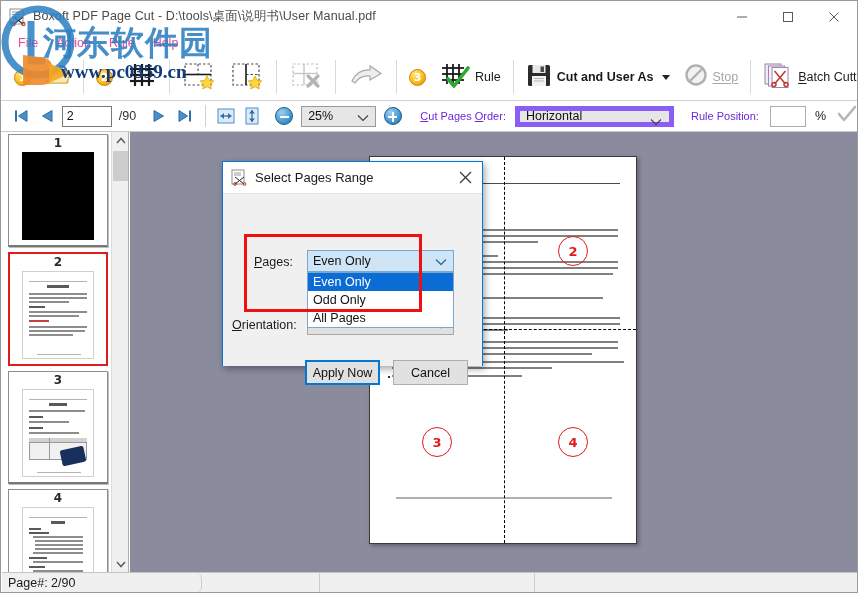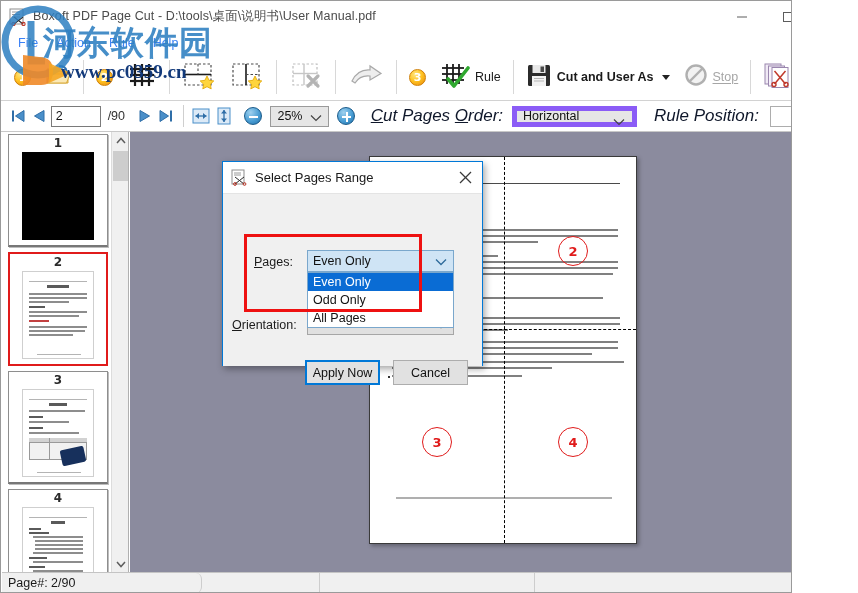--- a/index.html
+++ b/index.html
@@ -4,21 +4,21 @@
 <style>
   * { box-sizing: border-box; margin: 0; padding: 0; }
   html, body {
     width: 858px; height: 593px;
     font-family: "Liberation Sans", sans-serif;
     overflow: hidden;
     background: #ffffff;
   }
   #app {
     position: relative;
-    width: 792px; height: 593px;
+    width: 858px; height: 593px;
     background: #ffffff;
     border: 1px solid #9a9a9a;
     overflow: hidden;
   }
 
   
   #titlebar {
     position: absolute; left: 0; top: 0; width: 856px; height: 31px;
     background: #ffffff;
     display: flex; align-items: center;
@@ -37,21 +37,21 @@
     color: #5c5c5c;
   }
   .wincontrol svg { display:block; }
 
   
   #menubar {
     position: absolute; left: 0; top: 31px; width: 856px; height: 22px;
     background: #ffffff; display: flex; align-items: center; padding-left: 8px;
   }
   .menu-item {
-    font-size: 12.5px; color: #3b82f6; padding: 2px 9px; white-space: nowrap;
+    font-size: 12.5px; color: #ec4899; padding: 2px 9px; white-space: nowrap;
   }
 
   
   #watermark {
     position: absolute; left: 0px; top: 2px; width: 260px; height: 92px;
     pointer-events: none; z-index: 40;
   }
   #wm-logo {
     position: absolute; left: 0px; top: 2px; width: 86px; height: 86px;
   }
@@ -129,21 +129,21 @@
     content: ""; position: absolute; left: 7.5px; top: 3.5px;
     width: 2px; height: 10px; background: #ffffff;
   }
   #zoom-select {
     width: 82px; height: 21px; background: #e6e6e6;
     border: 1px solid #9a9a9a; font-size: 12.5px; color: #111;
     display: flex; align-items: center; padding-left: 6px; margin: 0 5px;
     position: relative;
   }
   #zoom-select .chev { position: absolute; right: 6px; top: 5px; }
-  .nav-text { font-size: 17px; color: #0f172a; white-space: nowrap; font-style: italic; }
+  .nav-text { font-size: 11px; color: #6d28d9; white-space: nowrap; }
   #order-select {
     width: 175px; height: 21px; background: #e6e6e6; border: 5px solid #8b5cf6;
     font-size: 12.5px; color: #111; display: flex; align-items: center;
     padding-left: 6px; position: relative; margin-left: 6px;
   }
   #order-select .chev { position: absolute; right: 7px; top: 5px; }
   #lineposition-input {
     width: 36px; height: 21px; border: 1px solid #adadad; background: #fff;
     margin-left: 8px;
   }

